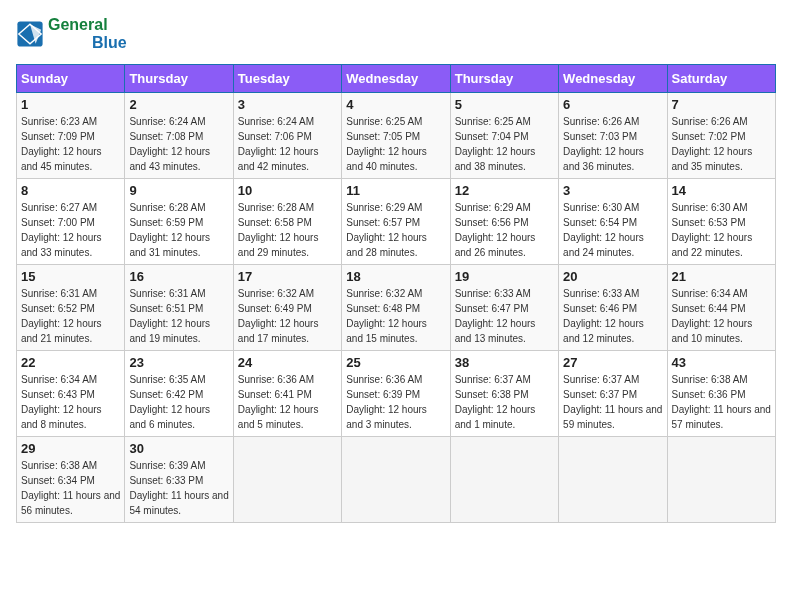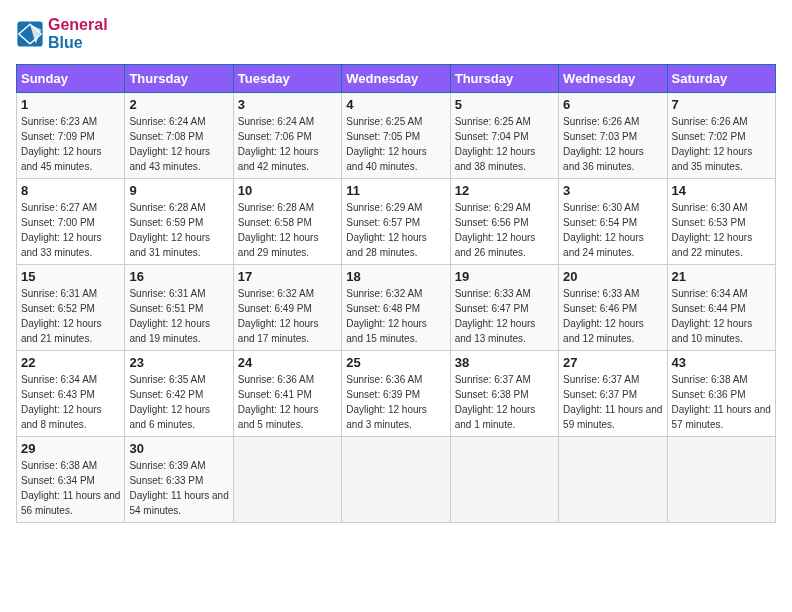--- a/index.html
+++ b/index.html
@@ -82,22 +82,22 @@
 <body>
 
 <div class="header">
   <div class="logo">
     <svg class="logo-icon" viewBox="0 0 40 40">
       <rect x="2" y="2" width="36" height="36" rx="4" fill="#1a6faf"></rect>
       <polygon points="20,6 36,20 20,34 4,20" fill="none" stroke="white" stroke-width="2"></polygon>
       <polygon points="20,6 36,14 28,34" fill="white" opacity="0.8"></polygon>
     </svg>
     <div>
-      <div style="font-size:16px;font-weight:bold;color:#be185d;">General</div>
-      <div style="font-size:16px;font-weight:bold;color:#1a6faf;">Blue</div>
+      <div style="font-size:16px;font-weight:bold;color:#15803d;">General</div>
+      <div style="font-size:16px;font-weight:bold;color:#1a6faf;margin-left:44px;">Blue</div>
     </div>
   </div>
   <div class="title-block">
     <div class="month-year"></div>
     <div class="location"></div>
   </div>
 </div>
 
 <table>
   <thead>

